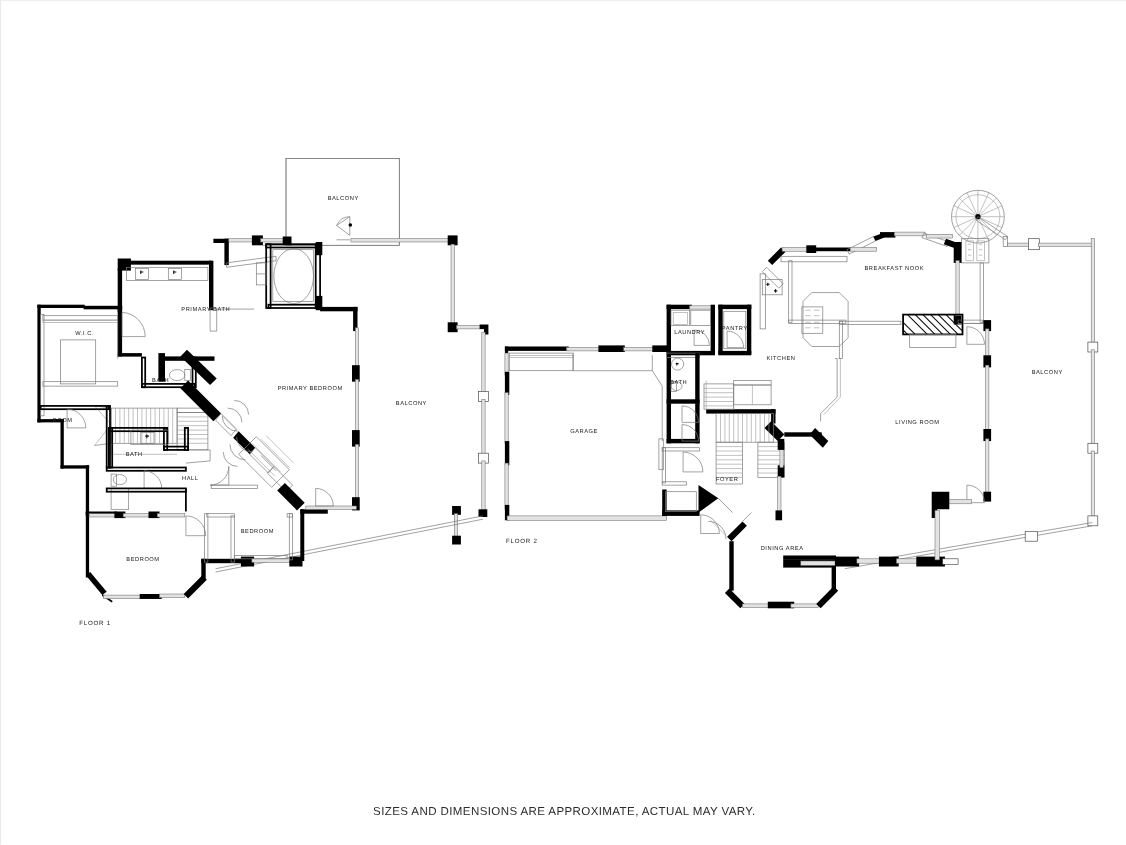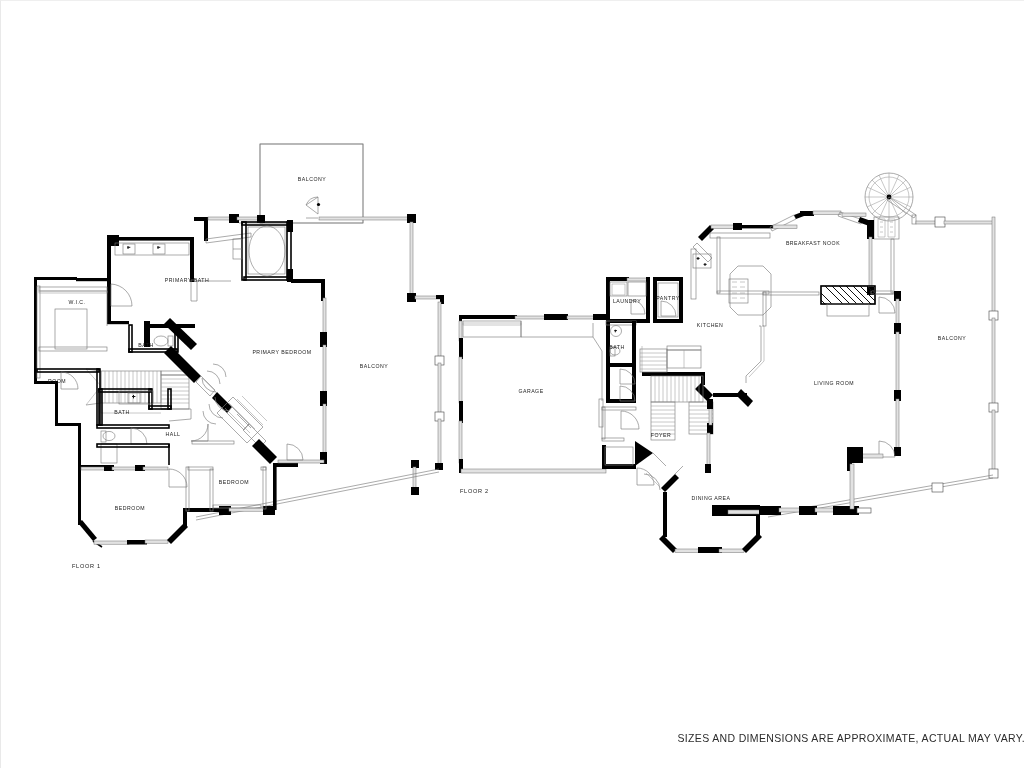--- a/index.html
+++ b/index.html
@@ -55,21 +55,21 @@
     letter-spacing: 0.7px;
     fill: #1b1b1b;
     text-anchor: start;
     dominant-baseline: middle;
   }
   .footer-text {
     position: absolute;
     left: 0;
     top: 731px;
     width: 1024px;
-    text-align: right;
+    text-align: center;
     font-family: "Liberation Sans", sans-serif;
     font-size: 10.5px;
     letter-spacing: 0.35px;
     color: #2b2b2b;
     white-space: nowrap;
   }
 </style>
 </head>
 <body>
 

